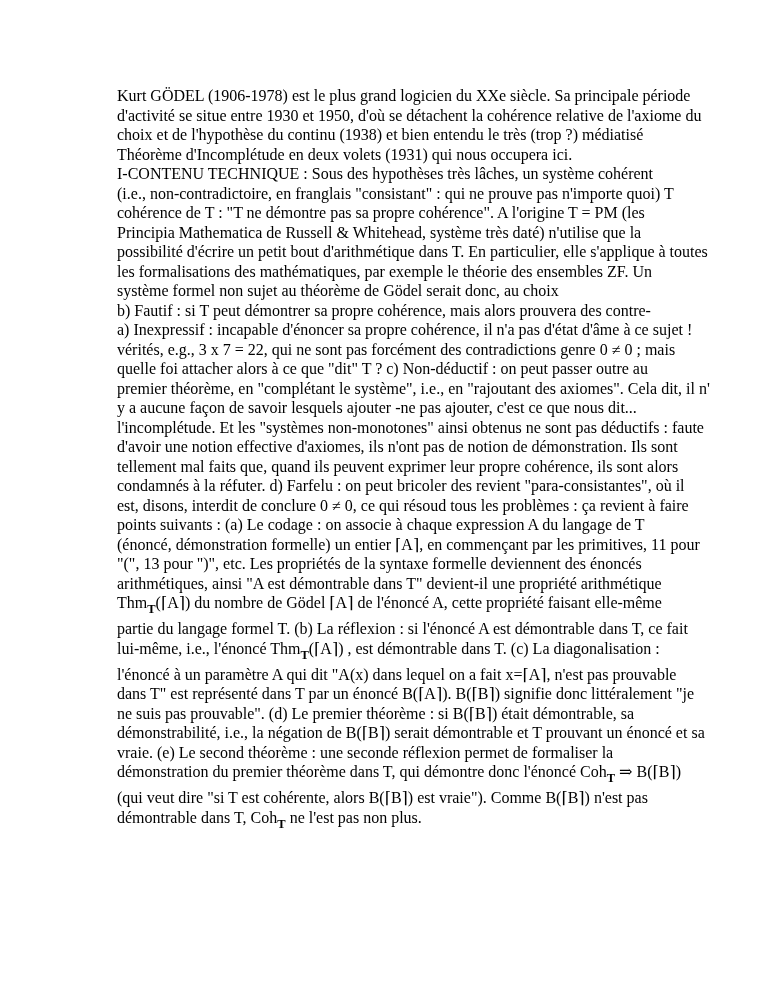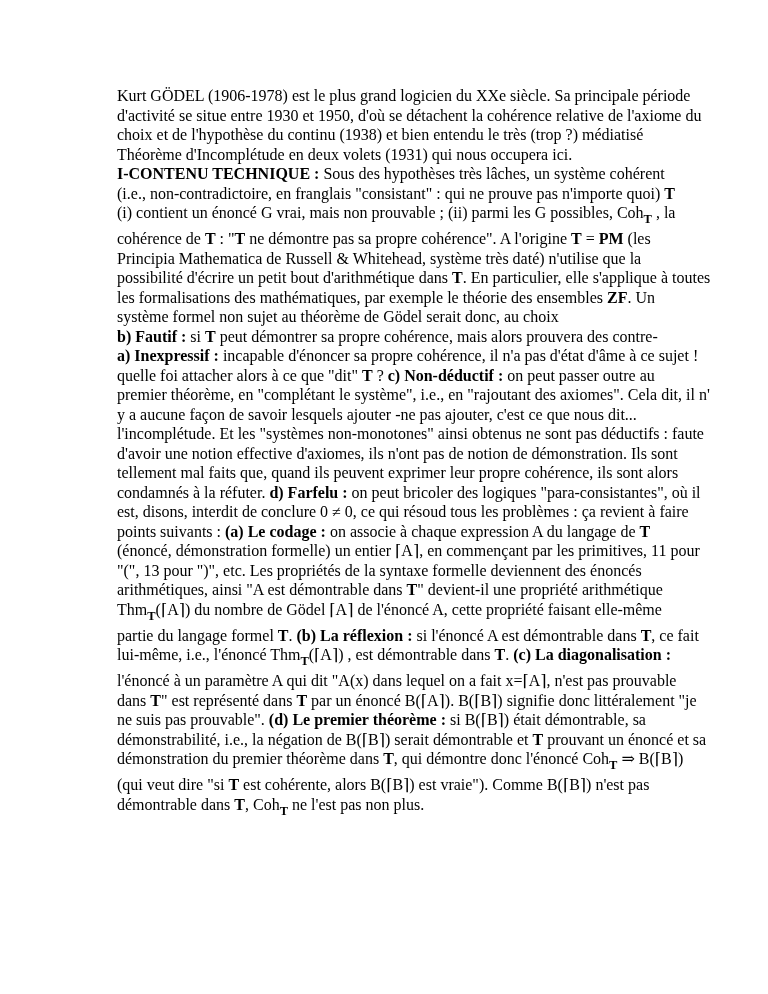--- a/index.html
+++ b/index.html
@@ -20,59 +20,60 @@
     top: 86px;
     width: 562px;
     color: #000000;
     font-family: "Liberation Serif", "DejaVu Serif", "DejaVu Sans", serif;
     font-size: 16px;
     line-height: 19.5px;
   }
   .line {
     white-space: pre;
   }
-  .line span.b  { font-weight: bold; }
+  .line span.b  { font-weight: normal; }
   .line span.i  { }
   .line span.sb { font-weight: bold; font-size: 12.5px; vertical-align: -4.5px; }
 </style>
 </head>
 <body>
 
 <div class="page">
   <div class="doc">
       <div class="line"><span>Kurt GÖDEL (1906-1978) est le plus grand logicien du XXe siècle. Sa principale période</span></div>
       <div class="line"><span>d'activité se situe entre 1930 et 1950, d'où se détachent la cohérence </span><span class="i">relative</span><span> de l'axiome du</span></div>
       <div class="line"><span>choix et de l'hypothèse du continu (1938) et bien entendu le très (trop ?) médiatisé</span></div>
       <div class="line"><span class="i">Théorème d'Incomplétude</span><span> en deux volets (1931) qui nous occupera ici.</span></div>
       <div class="line"><span class="b">I-CONTENU TECHNIQUE :</span><span> Sous des hypothèses très lâches, un système </span><span class="i">cohérent</span></div>
       <div class="line"><span>(i.e., non-contradictoire, en franglais "consistant" : qui ne prouve pas n'importe quoi) </span><span class="b">T</span></div>
-      <div class="line"><span>(i) contient un énoncé G vrai, </span><span class="i">mais non prouvable</span><span> ; (ii) parmi les G possibles, </span><span class="i">Coh</span><span class="sb">T</span><span> , la</span></div>
       <div class="line"><span>cohérence de </span><span class="b">T</span><span> : "</span><span class="b">T</span><span> ne démontre pas sa propre cohérence". A l'origine </span><span class="b">T</span><span> = </span><span class="b">PM</span><span> (les</span></div>
       <div class="line"><span class="i">Principia Mathematica</span><span> de Russell &amp; Whitehead, système très daté) n'utilise que la</span></div>
       <div class="line"><span>possibilité d'écrire un petit bout d'arithmétique dans </span><span class="b">T</span><span>. En particulier, elle s'applique à </span><span class="i">toutes</span></div>
       <div class="line"><span>les formalisations des mathématiques, par exemple le théorie des ensembles </span><span class="b">ZF</span><span>. Un</span></div>
       <div class="line"><span>système formel non sujet au théorème de Gödel serait donc, au choix</span></div>
       <div class="line"><span class="b">b) Fautif :</span><span> si </span><span class="b">T</span><span> peut démontrer sa propre cohérence, mais alors prouvera des contre-</span></div>
       <div class="line"><span class="b">a) Inexpressif :</span><span> incapable d'énoncer sa propre cohérence, il n'a pas d'état d'âme à ce sujet !</span></div>
+      <div class="line"><span>vérités, e.g., 3 x 7 = 22, qui ne sont pas forcément des contradictions genre 0 ≠ 0 ; mais</span></div>
       <div class="line"><span>quelle foi attacher alors à ce que "dit" </span><span class="b">T</span><span> ? </span><span class="b">c) Non-déductif :</span><span> on peut passer outre au</span></div>
       <div class="line"><span>premier théorème, en "complétant le système", i.e., en "rajoutant des axiomes". Cela dit, il n'</span></div>
       <div class="line"><span>y a </span><span class="i">aucune</span><span> façon de savoir lesquels ajouter -ne pas ajouter, c'est ce que nous dit...</span></div>
       <div class="line"><span>l'incomplétude. Et les "systèmes non-monotones" ainsi obtenus ne sont pas déductifs : faute</span></div>
       <div class="line"><span>d'avoir une notion effective d'axiomes, ils n'ont pas de notion de démonstration. Ils sont</span></div>
       <div class="line"><span>tellement mal faits que, quand ils peuvent exprimer leur propre cohérence, ils sont alors</span></div>
-      <div class="line"><span>condamnés à la réfuter. </span><span class="b">d) Farfelu :</span><span> on peut bricoler des logiques "para-consistantes", où il</span></div>
+      <div class="line"><span>condamnés à la réfuter. </span><span class="b">d) Farfelu :</span><span> on peut bricoler des revient "para-consistantes", où il</span></div>
       <div class="line"><span>est, disons, interdit de conclure 0 ≠ 0, ce qui résoud tous les problèmes : ça revient à faire</span></div>
       <div class="line"><span>points suivants : </span><span class="b">(a) Le codage :</span><span> on associe à chaque expression A du langage de </span><span class="b">T</span></div>
       <div class="line"><span>(énoncé, démonstration formelle) un entier ⌈A⌉, en commençant par les primitives, 11 pour</span></div>
       <div class="line"><span>"(", 13 pour ")", etc. Les propriétés de la syntaxe formelle deviennent des énoncés</span></div>
       <div class="line"><span>arithmétiques, ainsi "A est démontrable dans </span><span class="b">T</span><span>" devient-il une propriété arithmétique</span></div>
       <div class="line"><span class="i">Thm</span><span class="sb">T</span><span class="i">(</span><span>⌈A⌉) du </span><span class="i">nombre de Gödel</span><span> ⌈A⌉ de l'énoncé A, cette propriété faisant elle-même</span></div>
       <div class="line"><span>partie du langage formel </span><span class="b">T</span><span>. </span><span class="b">(b) La réflexion :</span><span> si l'énoncé A est démontrable dans </span><span class="b">T</span><span>, ce fait</span></div>
       <div class="line"><span>lui-même, i.e., l'énoncé </span><span class="i">Thm</span><span class="sb">T</span><span class="i">(</span><span>⌈A⌉) , est démontrable dans </span><span class="b">T</span><span>. </span><span class="b">(c) La diagonalisation :</span></div>
       <div class="line"><span>l'énoncé à un paramètre A qui dit "A(x) dans lequel on a fait x=⌈A⌉, n'est pas prouvable</span></div>
       <div class="line"><span>dans </span><span class="b">T</span><span>" est représenté dans </span><span class="b">T</span><span> par un énoncé B(⌈A⌉). B(⌈B⌉) signifie donc littéralement "je</span></div>
       <div class="line"><span>ne suis pas prouvable". </span><span class="b">(d) Le premier théorème :</span><span> si B(⌈B⌉) était démontrable, sa</span></div>
       <div class="line"><span>démonstrabilité, i.e., la négation de B(⌈B⌉) serait démontrable et </span><span class="b">T</span><span> prouvant un énoncé et sa</span></div>
+      <div class="line"><span>vraie. </span><span class="b">(e) Le second théorème :</span><span> une seconde réflexion permet de formaliser la</span></div>
       <div class="line"><span>démonstration du premier théorème dans </span><span class="b">T</span><span>, qui démontre donc l'énoncé </span><span class="i">Coh</span><span class="sb">T</span><span> ⇒ B(⌈B⌉)</span></div>
       <div class="line"><span>(qui veut dire "si </span><span class="b">T</span><span> est cohérente, alors B(⌈B⌉) est vraie"). Comme B(⌈B⌉) n'est pas</span></div>
       <div class="line"><span>démontrable dans </span><span class="b">T</span><span>, </span><span class="i">Coh</span><span class="sb">T</span><span> ne l'est pas non plus.</span></div>
     </div>
 </div>
 
 </body></html>

